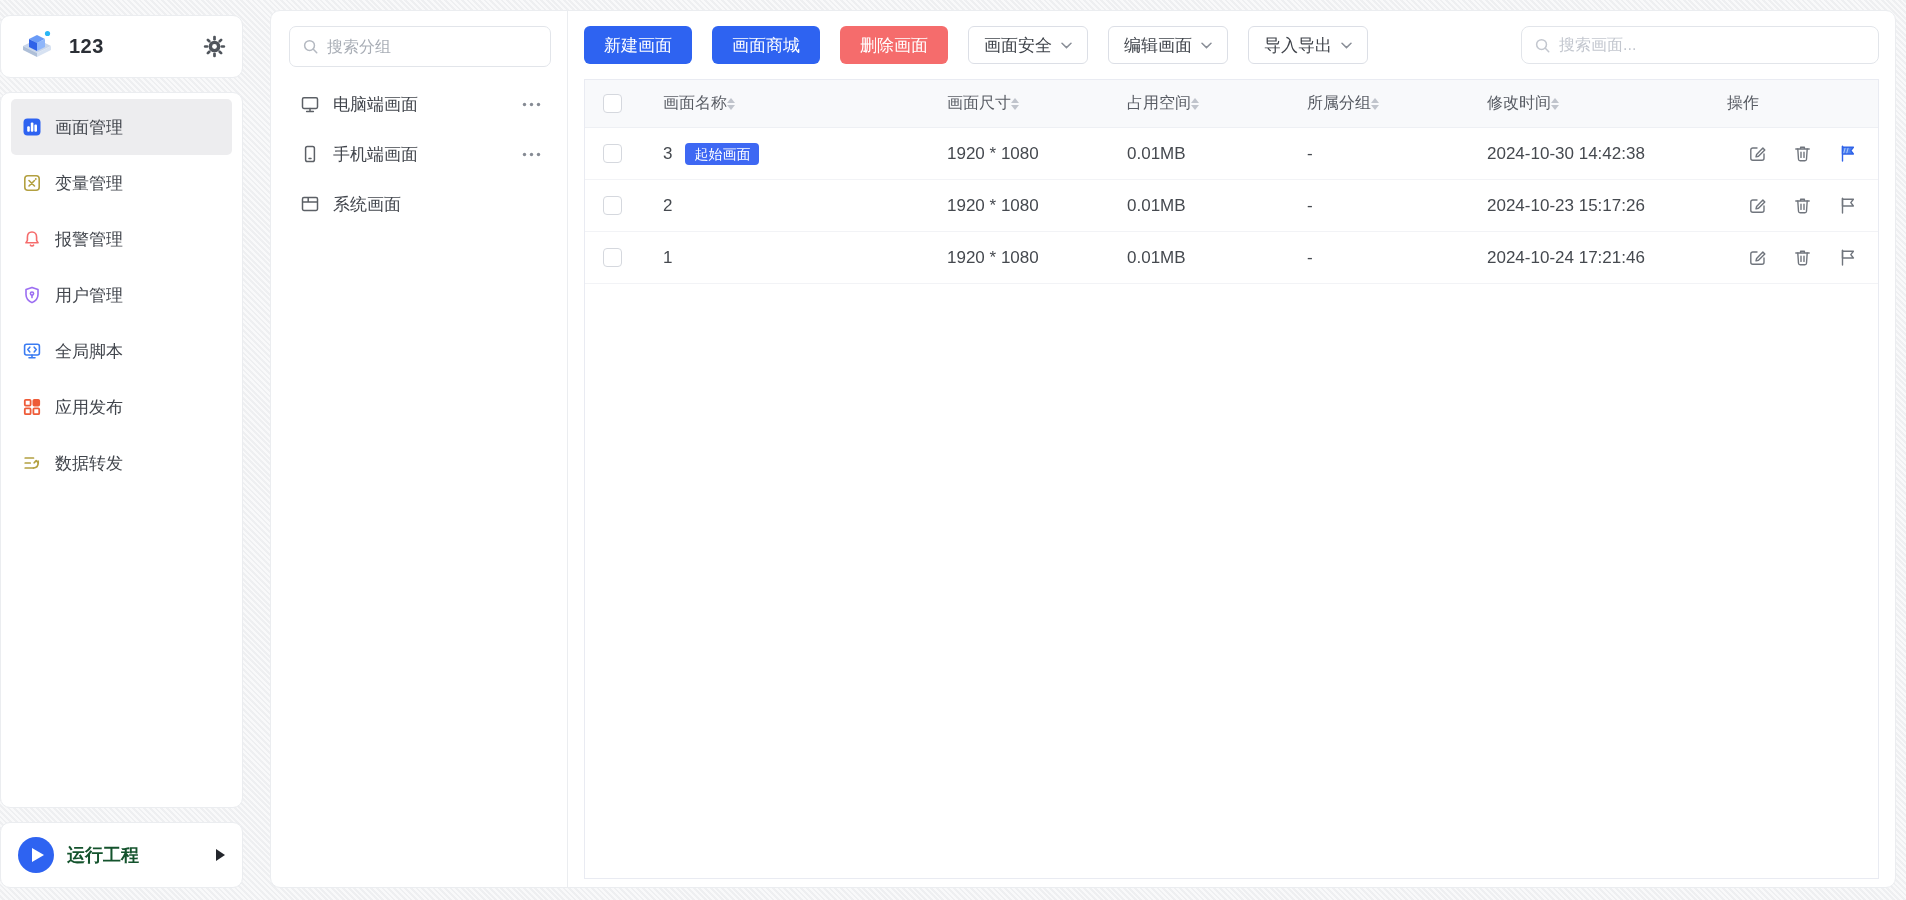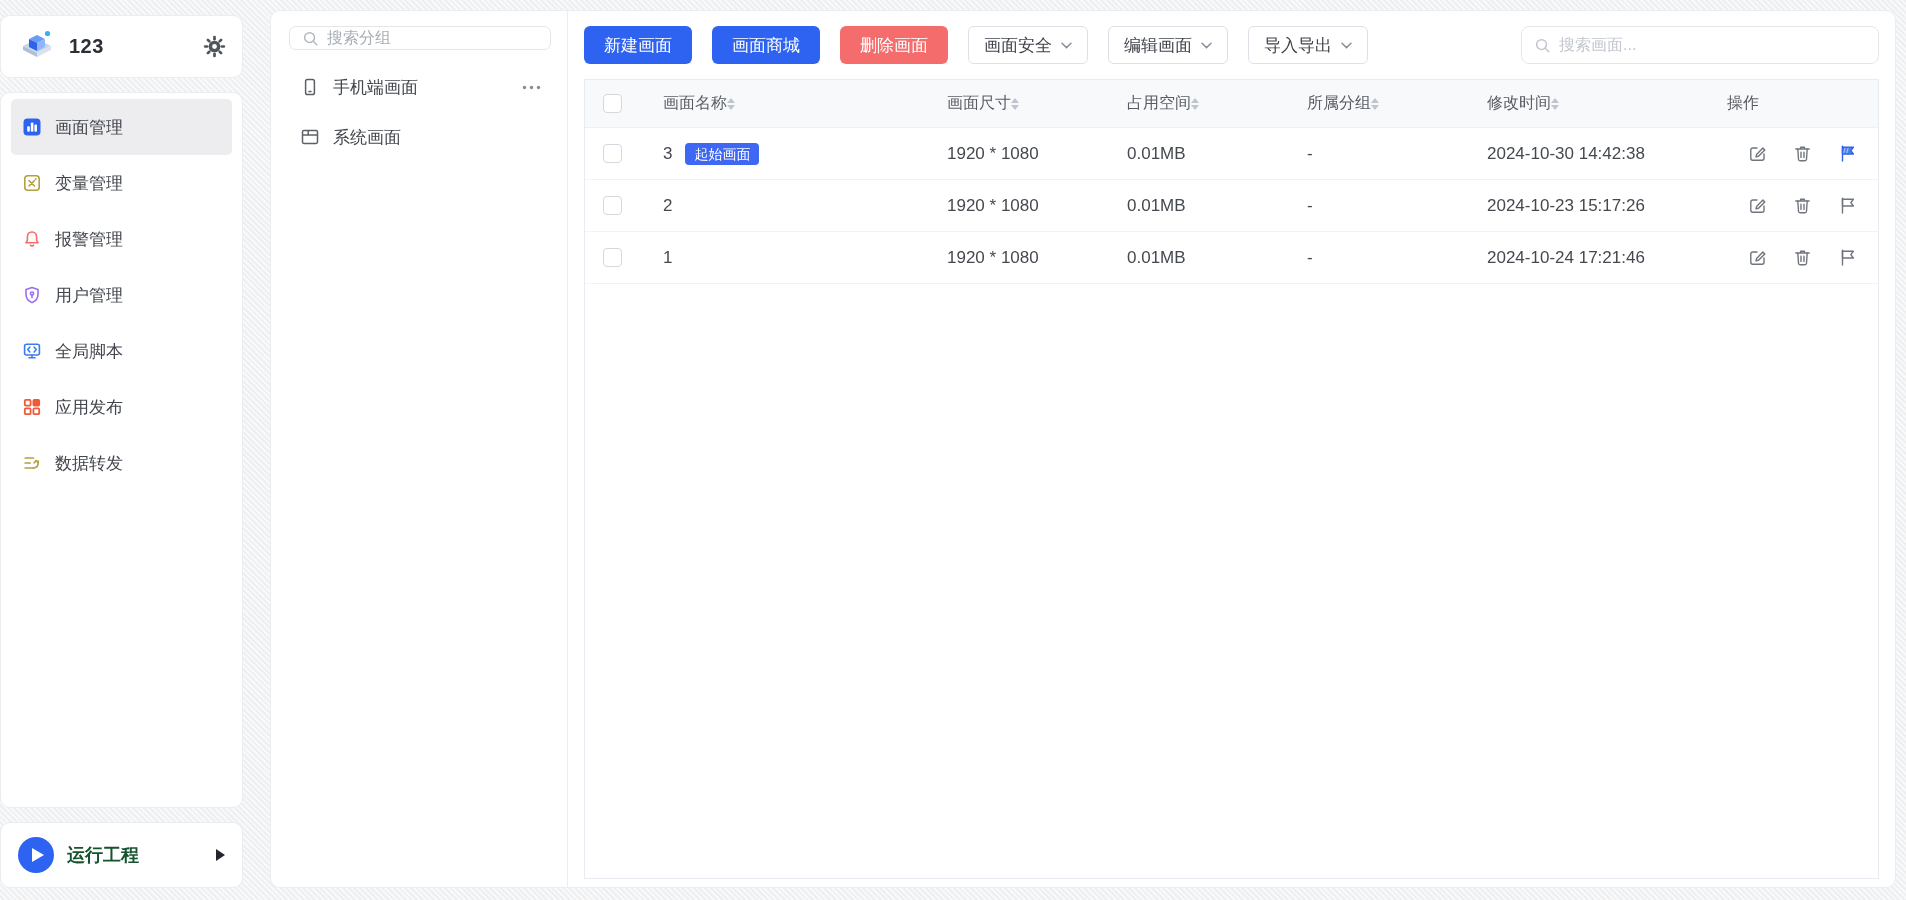--- a/index.html
+++ b/index.html
@@ -32,21 +32,21 @@
   .run-label { font-size:18px; font-weight:bold; color:#14532d; }
   .run-arrow { margin-left:auto; width:0; height:0; border-left:9px solid #23262c;
     border-top:6px solid transparent; border-bottom:6px solid transparent; cursor:pointer; }
 
   
   .panel { position:absolute; left:270px; top:10px; width:1626px; height:878px;
     background:#fff; border:1px solid #ebedf0; border-radius:10px; display:flex; overflow:hidden; }
 
   
   .group-col { width:297px; flex:none; border-right:1px solid #ebedf0; padding-top:15px; }
-  .group-search { margin:0 16px 0 18px; height:24px; border:1px solid #e2e5ea; border-radius:7px;
+  .group-search { margin:0 16px 0 18px; height:41px; border:1px solid #e2e5ea; border-radius:7px;
     display:flex; align-items:center; padding:0 12px; gap:8px; background:#fff; }
   .group-search input, .screen-search input { border:none; outline:none; flex:1; font-size:16px;
     color:#3f434a; background:transparent; font-family:inherit; }
   .group-search input::placeholder { color:#a9aeb6; }
   .screen-search input::placeholder { color:#c3c7cf; }
   .group-list { margin-top:12px; }
   .group-item { height:50px; display:flex; align-items:center; gap:13px; padding:0 26px 0 29px;
     font-size:17px; color:#41454c; cursor:pointer; }
   .group-item .gi-icon { width:20px; height:20px; display:flex; flex:none; }
   .group-more { margin-left:auto; display:flex; cursor:pointer; }
@@ -217,20 +217,38 @@
       <span style="display:flex">
         <svg width="17" height="17" viewBox="0 0 18 18" fill="none" stroke="#b4b9c1" stroke-width="1.6" stroke-linecap="round">
           <circle cx="8" cy="8" r="5.2"></circle>
             <path d="M12 12 L15.6 15.6"></path>
         </svg>
       </span>
       <input type="text" placeholder="搜索分组" style="">
     </div>
 
     <div class="group-list">
+      <div class="group-item">
+        <span class="gi-icon">
+          <svg width="20" height="20" viewBox="0 0 20 20" fill="none" stroke="#5c6066" stroke-width="1.5" stroke-linecap="round" stroke-linejoin="round">
+            <rect x="2.5" y="3.8" width="15" height="10.6" rx="1.4"></rect>
+            <path d="M10 14.4 v3 M6.6 17.4 h6.8"></path>
+          </svg>
+        </span>
+        <span>电脑端画面</span>
+        <span class="group-more">
+          <svg width="19" height="5" viewBox="0 0 19 5">
+              <g fill="#868b94">
+            <circle cx="2.5" cy="2.5" r="1.7"></circle>
+                <circle cx="9.5" cy="2.5" r="1.7"></circle>
+                <circle cx="16.5" cy="2.5" r="1.7"></circle>
+          </g>
+            </svg>
+        </span>
+      </div>
 
       <div class="group-item">
         <span class="gi-icon">
           <svg width="20" height="20" viewBox="0 0 20 20" fill="none" stroke="#5c6066" stroke-width="1.5" stroke-linecap="round">
             <rect x="5.6" y="2.5" width="8.8" height="15" rx="1.8"></rect>
             <path d="M9 14.6 h2"></path>
           </svg>
         </span>
         <span>手机端画面</span>
         <span class="group-more">

